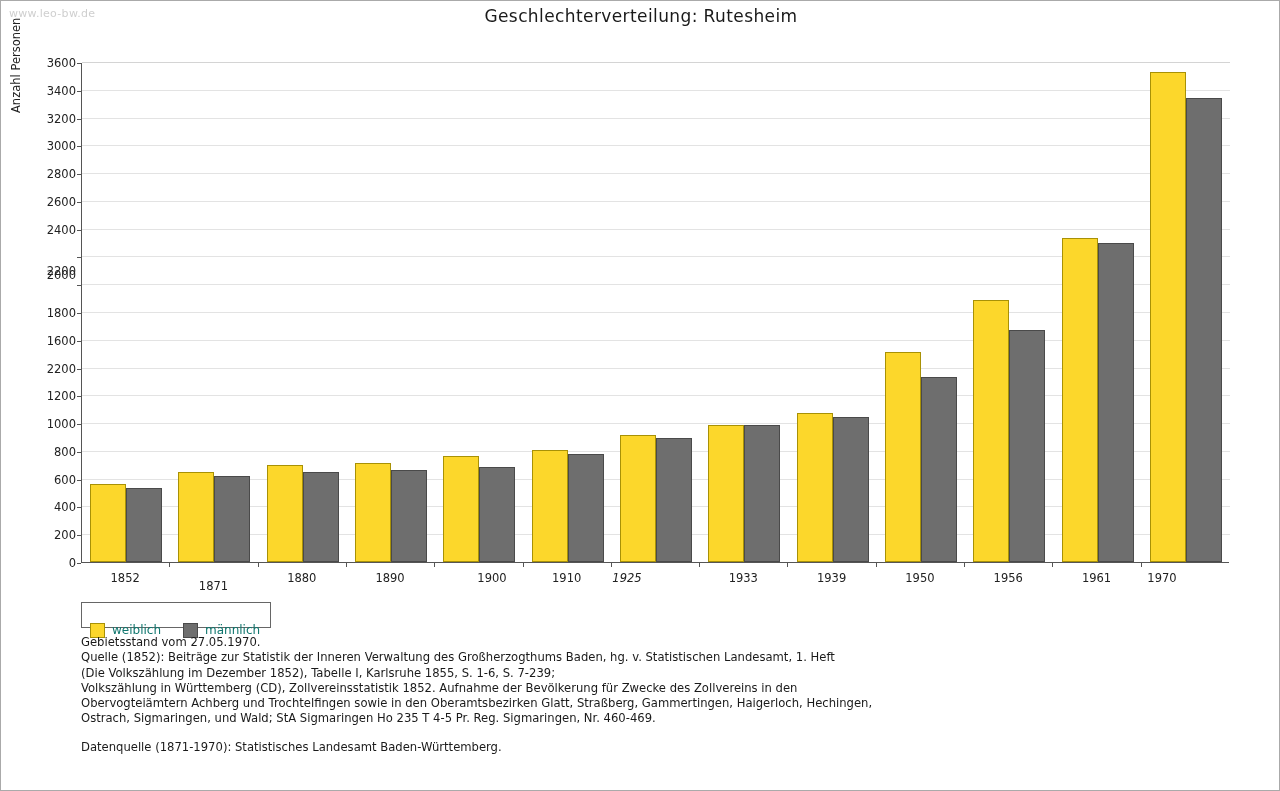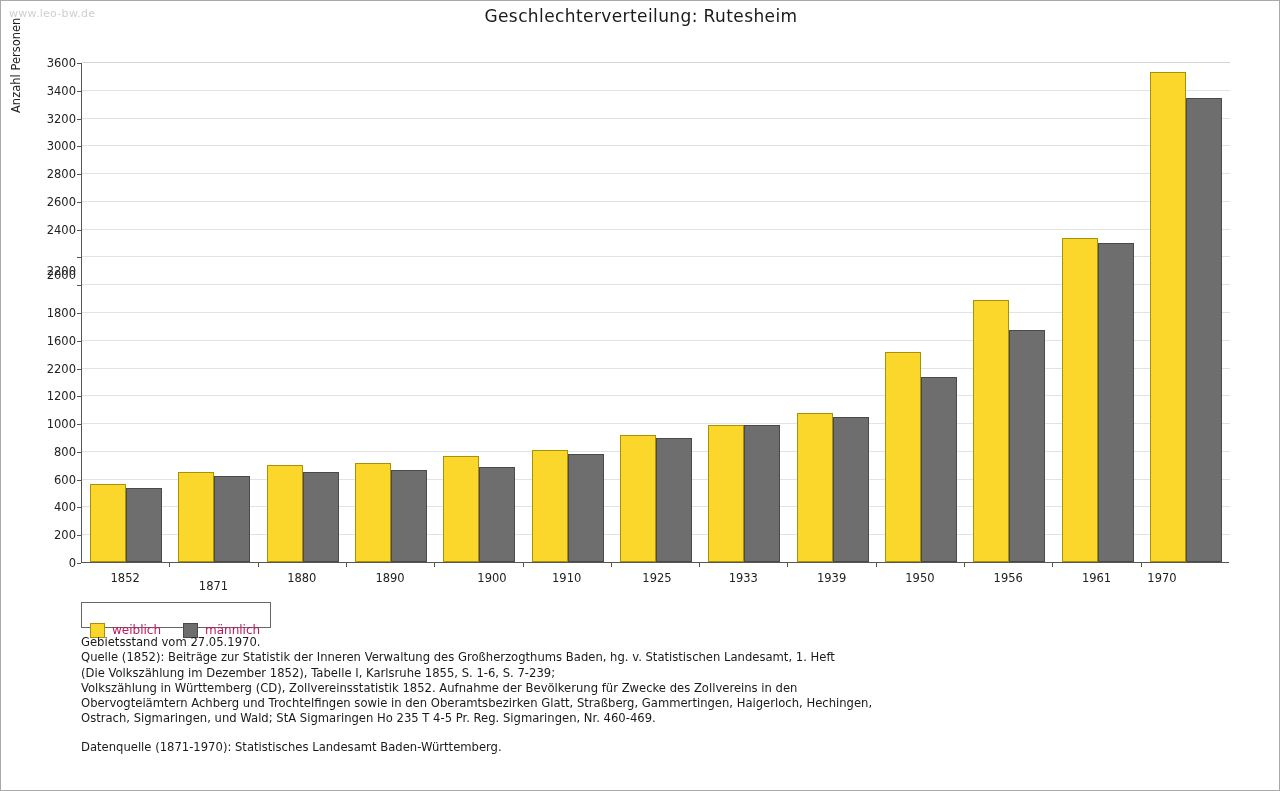--- a/index.html
+++ b/index.html
@@ -126,21 +126,21 @@
     align-items: center;
     gap: 22px;
     height: 18px;
     box-sizing: content-box;
   }
   .legend-item {
     display: flex;
     align-items: center;
     gap: 7px;
     font-size: 12px;
-    color: #be185d;
+    color: #0f766e;
     margin-top: 30px;
   }
   .swatch {
     width: 13px;
     height: 13px;
     border: 1px solid #6b6b6b;
     display: inline-block;
   }
   .swatch.f { background: #fcd72b; border-color: #a89106; }
   .swatch.m { background: #6e6e6e; border-color: #4a4a4a; }
@@ -264,21 +264,21 @@
         <div class="xtick-label" style="left: 92.4615px; width: 80px; margin-top: 8px;">1871</div>
         <div class="xtick-mark" style="left: 88.3077px;"></div>
         <div class="xtick-label" style="left: 180.769px; width: 80px;">1880</div>
         <div class="xtick-mark" style="left: 176.615px;"></div>
         <div class="xtick-label" style="left: 269.077px; width: 80px;">1890</div>
         <div class="xtick-mark" style="left: 264.923px;"></div>
         <div class="xtick-label" style="left: 371px; width: 80px;">1900</div>
         <div class="xtick-mark" style="left: 353.231px;"></div>
         <div class="xtick-label" style="left: 445.692px; width: 80px;">1910</div>
         <div class="xtick-mark" style="left: 441.538px;"></div>
-        <div class="xtick-label" style="left: 536px; width: 80px;">1925</div>
+        <div class="xtick-label" style="left: 506px; width: 80px; font-style: italic;">1925</div>
         <div class="xtick-mark" style="left: 529.846px;"></div>
         <div class="xtick-label" style="left: 622.308px; width: 80px;">1933</div>
         <div class="xtick-mark" style="left: 618.154px;"></div>
         <div class="xtick-label" style="left: 710.615px; width: 80px;">1939</div>
         <div class="xtick-mark" style="left: 706.462px;"></div>
         <div class="xtick-label" style="left: 798.923px; width: 80px;">1950</div>
         <div class="xtick-mark" style="left: 794.769px;"></div>
         <div class="xtick-label" style="left: 887.231px; width: 80px;">1956</div>
         <div class="xtick-mark" style="left: 883.077px;"></div>
         <div class="xtick-label" style="left: 975.538px; width: 80px;">1961</div>

